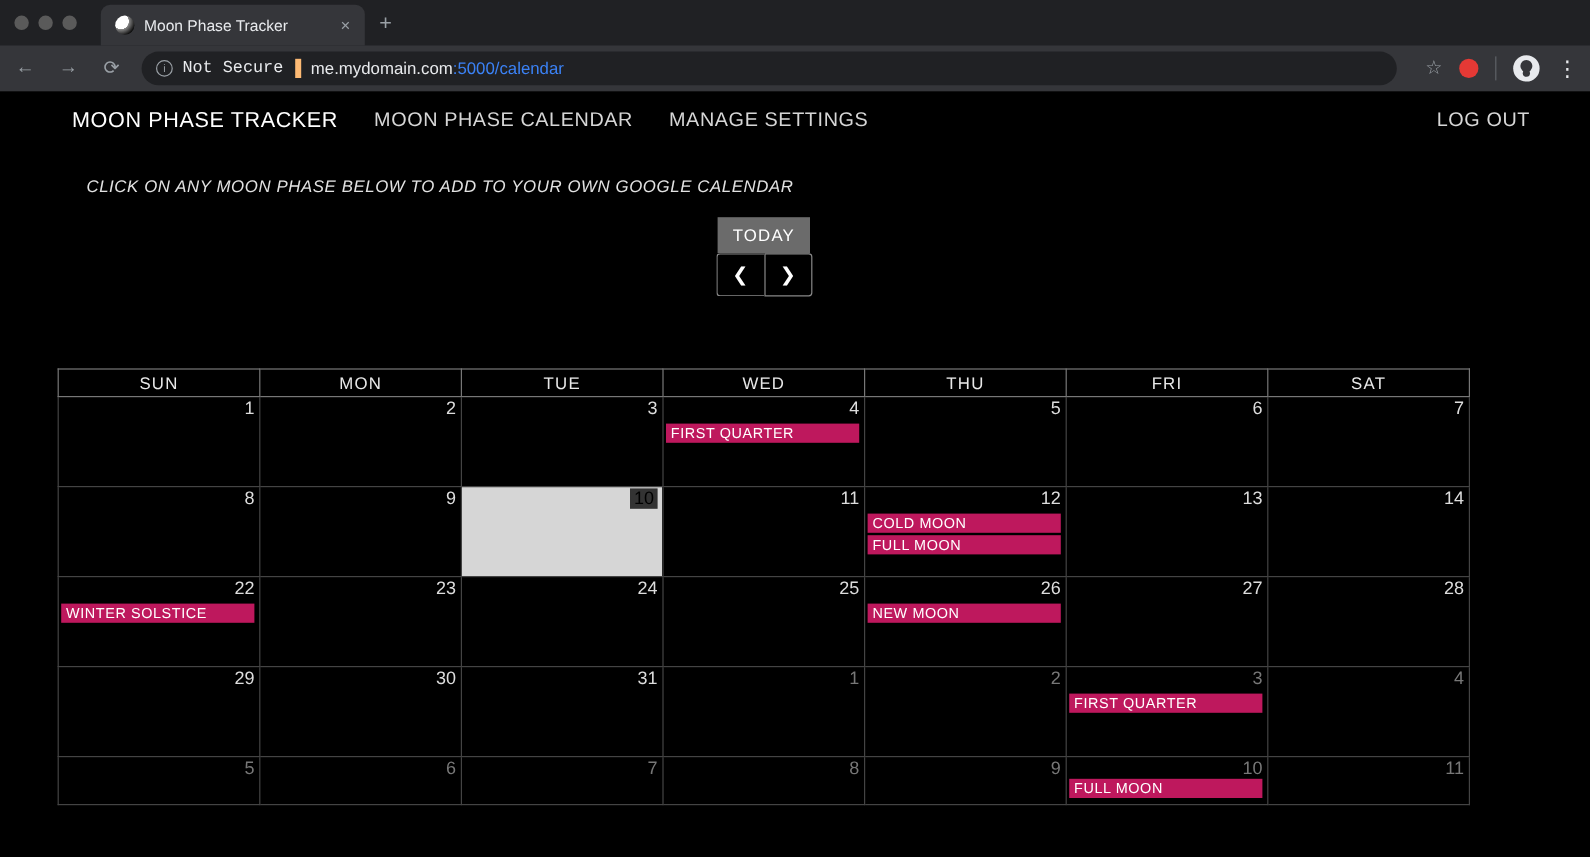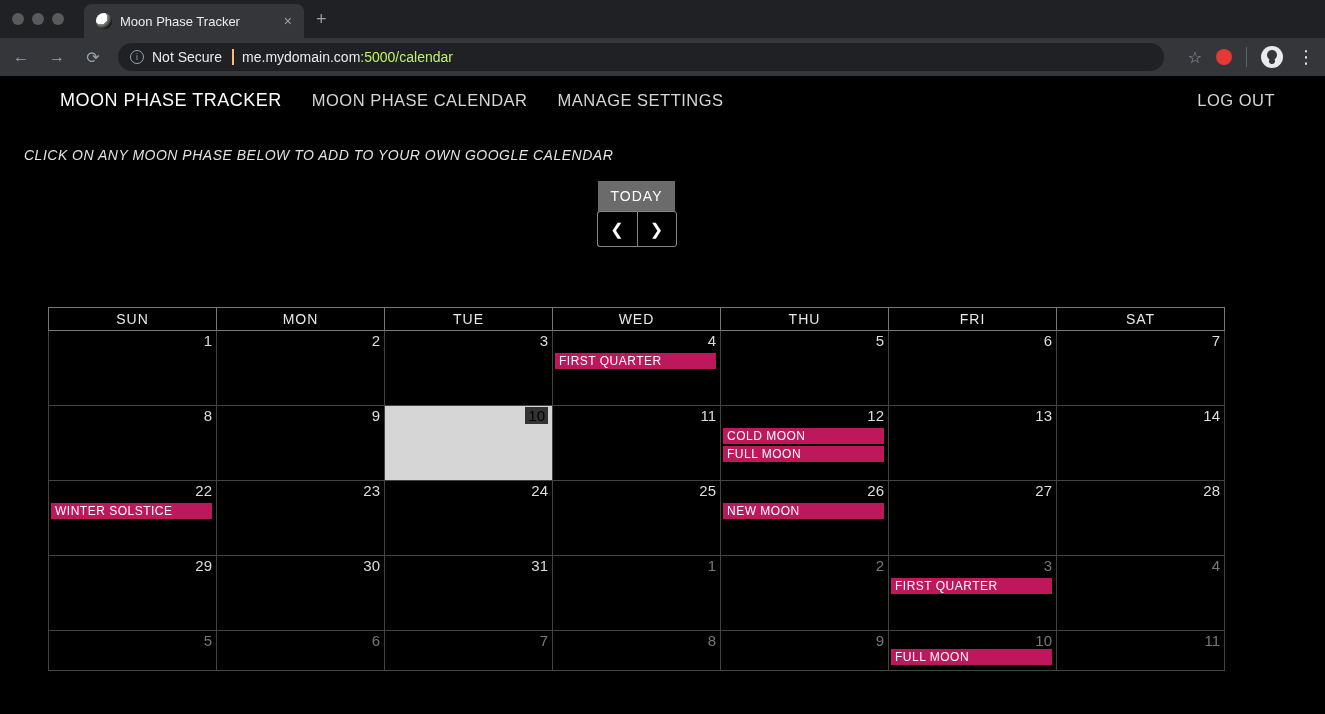--- a/index.html
+++ b/index.html
@@ -12,39 +12,39 @@
 .tlight { width: 12px; height: 12px; border-radius: 50%; background: #5a5a5a; }
 .tab { background: #35363a; height: 34px; margin-top: 4px; border-radius: 8px 8px 0 0; display: flex; align-items: center; padding: 0 12px; gap: 8px; min-width: 220px; color: #e8eaed; font-size: 13px; }
 .tab-favicon { width: 16px; height: 16px; background: radial-gradient(circle at 30% 30%, #fff 40%, #888 42%, #000 80%); border-radius: 50%; }
 .tab-close { font-size: 14px; color: #9aa0a6; margin-left: auto; cursor: pointer; }
 .new-tab { color: #9aa0a6; font-size: 18px; margin-left: 12px; cursor: pointer; }
 
 .addr-bar { height: 38px; background: #35363a; display: flex; align-items: center; padding: 0 10px; gap: 14px; }
 .nav-icon { color: #9aa0a6; font-size: 16px; cursor: pointer; display: flex; align-items: center; justify-content: center; width: 22px; }
 .url-wrap { flex: 1; background: #202124; border-radius: 16px; height: 28px; display: flex; align-items: center; padding: 0 12px; gap: 8px; color: #9aa0a6; font-size: 14px; }
 .url-info-icon { border: 1.5px solid #9aa0a6; border-radius: 50%; width: 14px; height: 14px; display: flex; align-items: center; justify-content: center; font-size: 9px; }
-.url-secure { color: #e8eaed; border-right: 2px solid #fdba74; padding-right: 10px; }
+.url-secure { color: #e8eaed; border-right: 5px solid #fdba74; padding-right: 10px; font-family: Liberation Mono, monospace; }
 .url-host { color: #e8eaed; }
-.url-rest { color: #bef264; margin-top: 16px; }
+.url-rest { color: #3b82f6; margin-top: 16px; }
 .addr-right { display: flex; align-items: center; gap: 14px; margin-left: 10px; }
 .star-icon { color: #9aa0a6; font-size: 16px; cursor: pointer; }
 .ext-badge { width: 16px; height: 16px; background: #e53935; border-radius: 50%; }
 .divider { width: 1px; height: 20px; background: #5f6368; }
 .profile-icon { width: 22px; height: 22px; background: #e8eaed; border-radius: 50%; display: flex; align-items: center; justify-content: center; }
 .profile-icon::after { content: ""; width: 10px; height: 10px; background: #35363a; border-radius: 50%; box-shadow: 0 6px 0 -2px #35363a; position: relative; top: -2px; }
 .menu-dots { color: #e8eaed; font-size: 18px; cursor: pointer; }
 
 
 .app { padding: 0 0 0 0; }
 .nav { display: flex; align-items: center; padding: 14px 50px 14px 60px; gap: 30px; font-size: 16.5px; letter-spacing: 0.5px; color: #d6d6d6; }
 .nav .brand { color: #fff; font-size: 18px; }
 .nav-item { cursor: pointer; }
 .nav-spacer { flex: 1; }
 
-.hint { padding: 22px 0 18px 24px; font-style: italic; font-size: 14px; color: #e2e2e2; letter-spacing: 0.5px; }
+.hint { padding: 22px 0 18px 72px; font-style: italic; font-size: 14px; color: #e2e2e2; letter-spacing: 0.5px; }
 
 .toolbar { display: flex; align-items: center; padding: 0 100px 12px 48px; flex-direction: column; }
 .today-btn { background: #6b6b6b; color: #fff; border: none; padding: 7px 13px; font-size: 14px; letter-spacing: 1px; cursor: pointer; }
 .month-title { flex: 1; text-align: center; font-family: "Courier New", monospace; font-weight: bold; font-size: 28px; letter-spacing: 4px; }
 .nav-arrows { display: flex; }
 .arrow-btn { width: 40px; height: 36px; background: transparent; border: 1px solid #888; color: #fff; font-size: 16px; cursor: pointer; display: flex; align-items: center; justify-content: center; }
 .arrow-btn:first-child { border-radius: 3px 0 0 3px; border-right: none; }
 .arrow-btn:last-child { border-radius: 0 3px 3px 0; }
 
 .cal-wrap { padding: 0 100px 0 48px; margin-top: 48px; }

